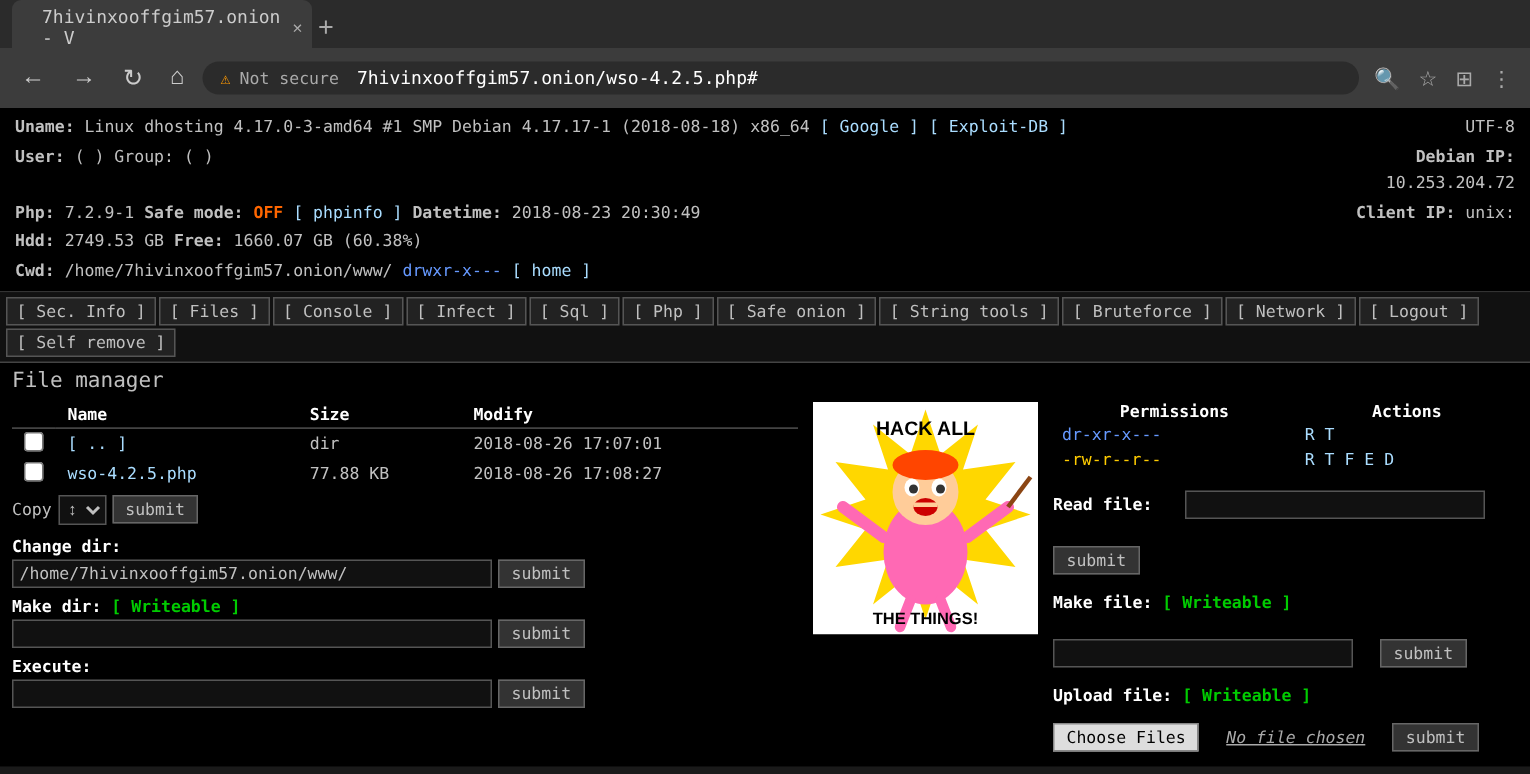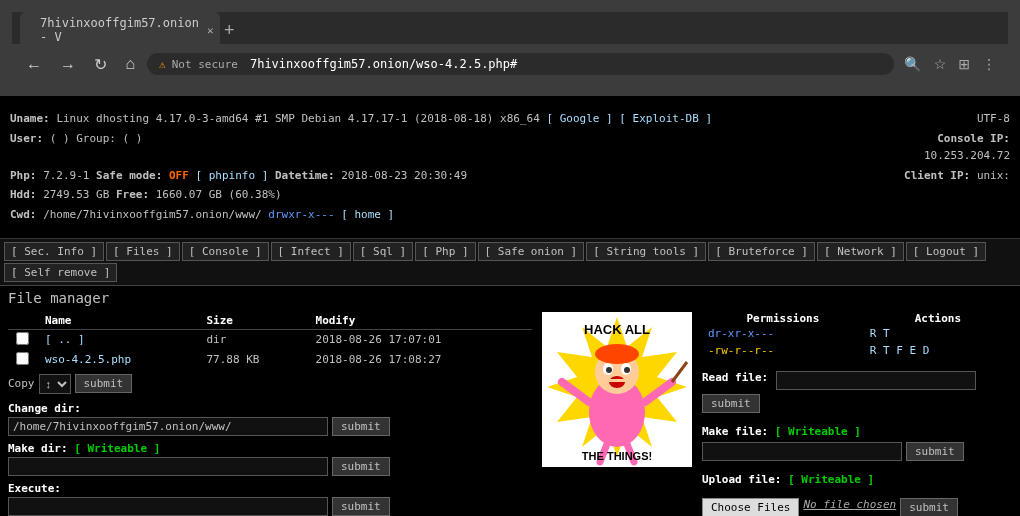--- a/index.html
+++ b/index.html
@@ -1,37 +1,37 @@
 <!DOCTYPE html>
 <html><head>
   <meta charset="utf-8">
   <style>
     * { margin: 0; padding: 0; box-sizing: border-box; }
     body { background: #1a1a1a; font-family: monospace; font-size: 12px; color: #c0c0c0; width: 1020px; }
 
     
-    .browser-chrome { background: #3c3c3c; padding: 12px; }
+    .browser-chrome { background: #3c3c3c; padding: 0; }
     .tab-bar { display: flex; align-items: center; background: #2b2b2b; padding: 4px 8px 0 8px; height: 32px; }
     .tab { display: flex; align-items: center; background: #3c3c3c; border-radius: 6px 6px 0 0; padding: 4px 12px; font-size: 12px; color: #ccc; gap: 8px; max-width: 200px; }
     .tab-favicon { width: 14px; height: 14px; background: #888; border-radius: 2px; }
     .tab-close { cursor: pointer; color: #aaa; font-size: 11px; }
     .new-tab-btn { background: none; border: none; color: #aaa; font-size: 18px; cursor: pointer; margin-left: 4px; }
     .nav-bar { display: flex; align-items: center; background: #3c3c3c; padding: 6px 8px; gap: 6px; height: 40px; }
     .nav-btn { background: none; border: none; color: #ccc; font-size: 16px; cursor: pointer; padding: 2px 6px; }
     .nav-btn:disabled { color: #666; }
     .address-bar { flex: 1; display: flex; align-items: center; background: #2b2b2b; border-radius: 20px; padding: 4px 12px; gap: 6px; color: #aaa; font-size: 12px; }
     .lock-icon { color: #f90; font-size: 11px; }
     .nav-actions { display: flex; gap: 4px; }
     .nav-action-btn { background: none; border: none; color: #aaa; font-size: 14px; cursor: pointer; padding: 2px 4px; }
 
     
     .page { background: #000; color: #c0c0c0; }
 
     
-    .sysinfo { background: #000; padding: 12px 6px; font-size: 11px; line-height: 1.6; border-bottom: 1px solid #333; }
+    .sysinfo { background: #000; padding: 2px 6px; font-size: 11px; line-height: 1.6; border-bottom: 1px solid #333; }
     .sysinfo table { width: 100%; }
     .sysinfo td { vertical-align: top; padding: 0 2px; }
     .sysinfo .left { width: 85%; }
     .sysinfo .right { text-align: right; font-size: 11px; color: #c0c0c0; }
     .label { color: #c0c0c0; font-weight: bold; }
     .val-orange { color: #ff6600; font-weight: bold; }
     .val-drwxr { color: #6699ff; }
 
     
     .nav-menu { background: #111; padding: 3px 4px; display: flex; flex-wrap: wrap; gap: 2px; border-bottom: 1px solid #444; text-align: right; }
@@ -69,21 +69,21 @@
     
     .hack-svg { width: 150px; height: 155px; }
     .perm-table { width: 100%; border-collapse: collapse; }
     .perm-table td { padding: 2px 6px; vertical-align: top; }
     .perm-header { font-weight: bold; color: #fff; }
     .perm-dr { color: #6699ff; }
     .perm-rw { color: #ffcc00; }
     .action-link { cursor: pointer; text-decoration: none; color: #aaddff; }
 
     .right-forms { margin-top: 4px; }
-    .rf-row { margin-bottom: 6px; display: flex; gap: 4px; flex-wrap: wrap; margin-top: 12px; }
+    .rf-row { margin-bottom: 6px; display: flex; align-items: center; gap: 18px; flex-wrap: wrap; margin-top: 12px; }
     .rf-label { color: #fff; font-weight: bold; min-width: 70px; }
     .rf-input { background: #111; border: 1px solid #555; color: #c0c0c0; padding: 2px 4px; font-size: 11px; font-family: monospace; }
     .choose-btn { background: #ddd; border: 1px solid #888; color: #000; padding: 2px 8px; font-size: 11px; cursor: pointer; font-family: monospace; }
     .no-file { color: #aaa; font-style: italic; text-decoration: underline; }
   </style>
 </head>
 <body>
 
 <div class="browser-chrome">
 
@@ -130,21 +130,21 @@
         <td class="right">
           <span>UTF-8</span>
         </td>
       </tr>
       <tr>
         <td class="left">
           <span class="label">User:</span>
           <span>( ) Group: ( )</span>
         </td>
         <td class="right">
-          <span class="label">Console IP:</span>
+          <span class="label">Debian IP:</span>
           <span>10.253.204.72</span>
         </td>
       </tr>
       <tr>
         <td class="left">
           <span class="label">Php:</span>
           <span>7.2.9-1</span>
           <span class="label">Safe mode:</span>
           <span class="val-orange">OFF</span>
           <a class="file-link">[ phpinfo ]</a>

